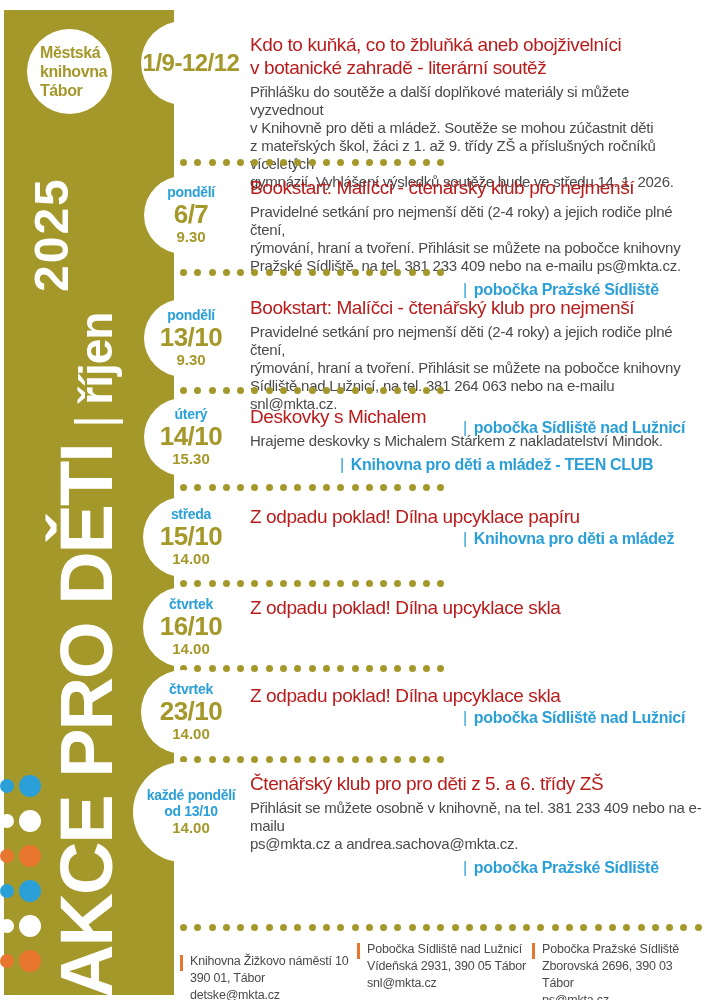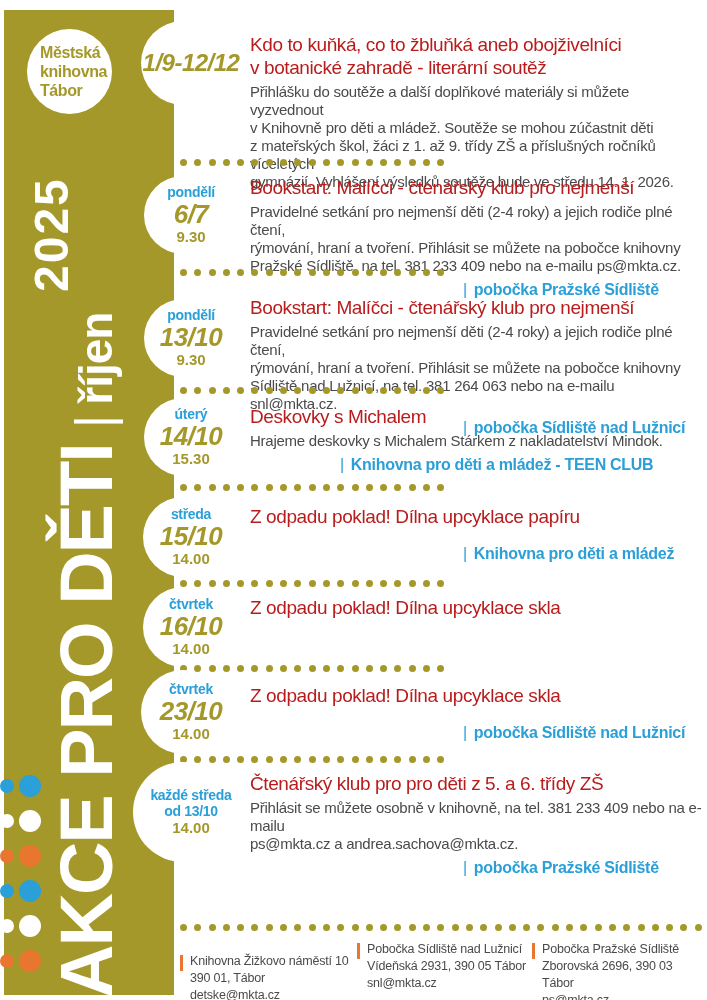--- a/index.html
+++ b/index.html
@@ -17,30 +17,30 @@
          font-size:48px;font-weight:600;letter-spacing:2px;}
   
   .brand{position:absolute;left:27px;top:29px;width:85px;height:85px;border-radius:50%;
          background:#fff;display:flex;align-items:center;}
   .brand-text{padding-left:13px;color:#a5982a;font-weight:bold;font-size:16px;line-height:19px;letter-spacing:-0.4px;}
   
   .bubble{position:absolute;background:#fff;border-radius:50%;display:flex;
           align-items:center;justify-content:center;}
   .bubble-inner{text-align:center;transform:translateX(8px);}
   .day{color:#2a9fd8;font-weight:bold;font-size:14px;line-height:16px;letter-spacing:-0.3px;}
-  .date{color:#a5982a;font-weight:bold;font-style:italic;font-size:26px;line-height:28px;letter-spacing:-0.5px;white-space:nowrap;}
+  .date{color:#a5982a;font-weight:bold;font-size:26px;line-height:28px;letter-spacing:-0.5px;white-space:nowrap;}
   .date.small{font-size:24px;}
   .time{color:#a5982a;font-weight:600;font-size:15px;line-height:18px;}
   
   .event{position:absolute;left:250px;width:452px;}
   .etitle{color:#b91c1c;font-weight:normal;font-size:19px;line-height:23px;letter-spacing:-0.4px;margin:0;}
   .ebody{color:#4a4a4a;font-size:15px;line-height:18px;letter-spacing:-0.25px;margin-top:4px;}
   .eloc{color:#2a9fd8;font-weight:bold;font-size:16px;line-height:22px;letter-spacing:-0.3px;margin-top:4px;margin-left:213px;white-space:nowrap;}
   .eloc.wide{margin-left:90px;}
-  .eloc.solo{margin-top:15px;}
+  .eloc.solo{margin-top:0;}
   .eloc .pipe{font-weight:300;margin-right:7px;}
   
   .dots{position:absolute;height:7px;display:flex;}
   .dots i{width:7px;height:7px;border-radius:50%;background:#a5982a;margin-right:7.3px;flex:none;}
   
   .deco{position:absolute;border-radius:50%;}
   
   .branch{position:absolute;top:941px;display:flex;}
   .branch .bar{width:3px;height:16px;background:#e8762e;margin-right:7px;flex:none;margin-top:2px;}
   .branch .lines{color:#4a4a4a;font-size:12.5px;line-height:17px;letter-spacing:-0.2px;}
@@ -285,21 +285,21 @@
         <i></i>
         <i></i>
         <i></i>
         <i></i>
         <i></i>
         <i></i>
         <i></i>
       </div>
       <div class="bubble" style="left: 133px; top: 762px; height: 100px; width: 100px;">
         <div class="bubble-inner">
-          <div class="day">každé středa</div>
+          <div class="day">každé pondělí</div>
           <div class="day">od 13/10</div>
           <div class="time">14.00</div>
         </div>
       </div>
       <div class="event" style="top: 772px;">
         <div class="etitle">Čtenářský klub pro pro děti z 5. a 6. třídy ZŠ</div>
         <div class="ebody">Přihlásit se můžete osobně v knihovně, na tel. 381 233 409 nebo na e-mailu<br>ps@mkta.cz a andrea.sachova@mkta.cz.</div>
         <div class="eloc"><span class="pipe">|</span>pobočka Pražské Sídliště</div>
       </div>
       <div class="dots" style="left: 180px; top: 923.5px;">

